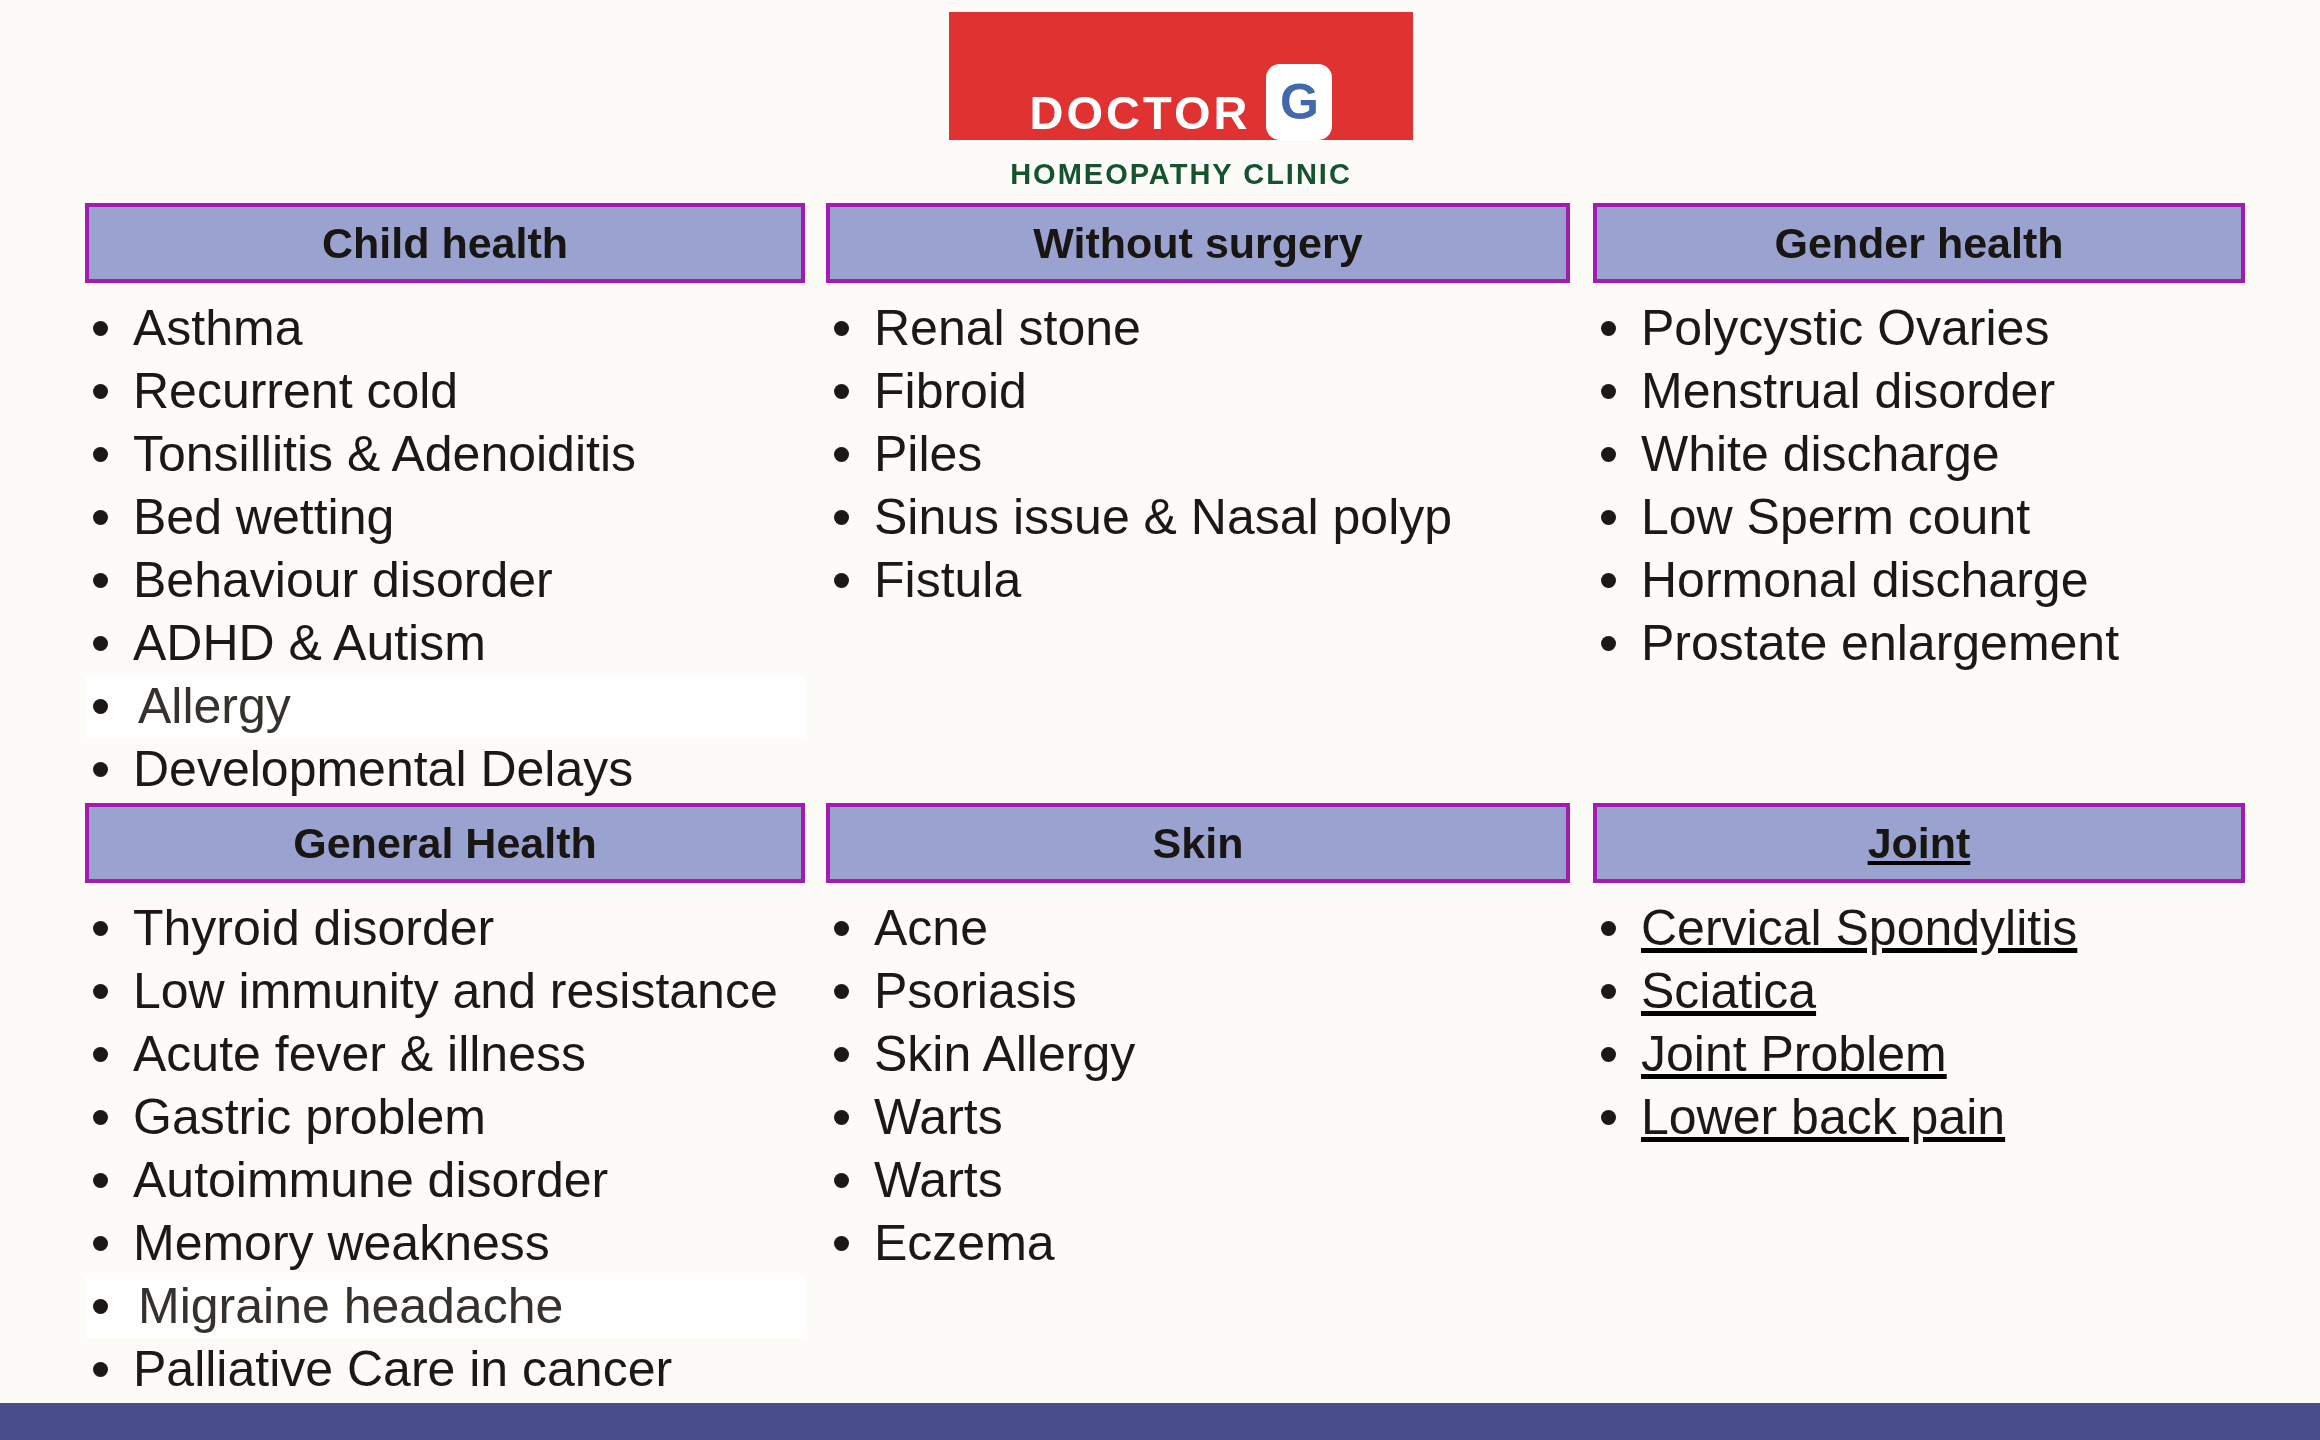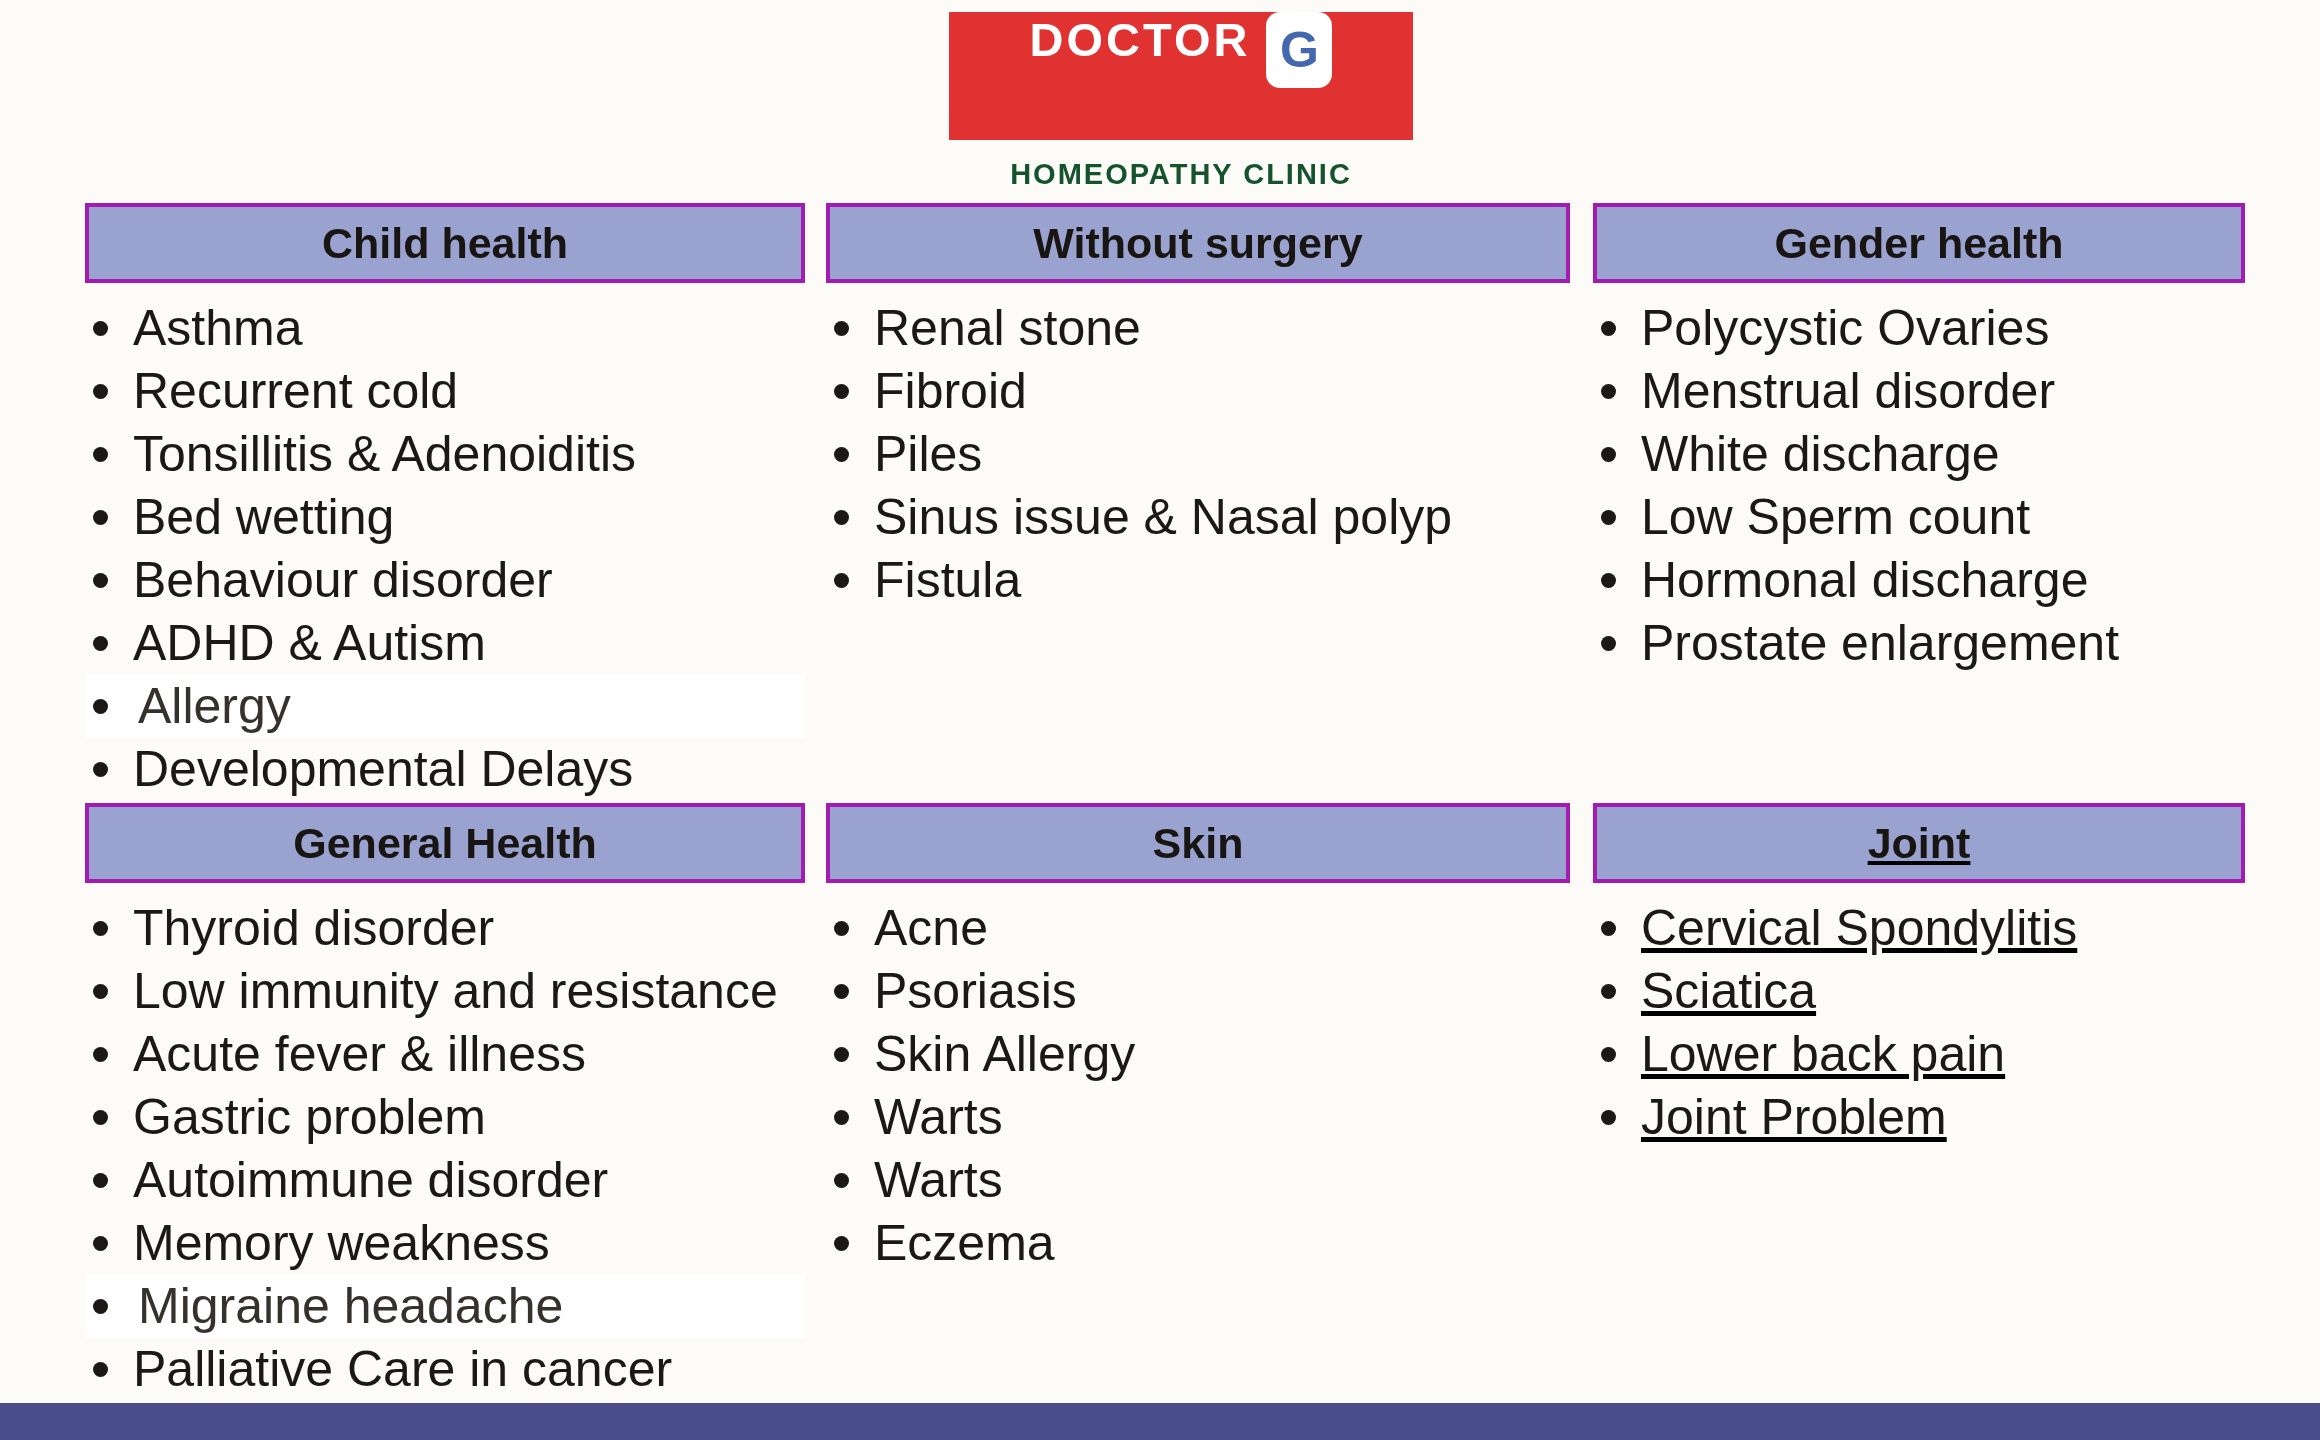--- a/index.html
+++ b/index.html
@@ -8,21 +8,21 @@
     width:2320px; height:1440px;
     position:relative; overflow:hidden;
     background:#fdfbf7;
     font-family:"Liberation Sans","DejaVu Sans",sans-serif;
   }
 
   
   .logo-box {
     position:absolute; left:949px; top:12px; width:464px; height:128px;
     background:#e03331;
-    display:flex; align-items:flex-start; justify-content:center; gap:16px;
+    display:flex; align-items:flex-end; justify-content:center; gap:16px;
   }
   .brand {
     color:#ffffff; font-size:47px; font-weight:700; letter-spacing:3px;
   }
   .badge {
     width:66px; height:76px; background:#ffffff; border-radius:14px;
     display:flex; align-items:center; justify-content:center;
   }
   .badge-g { color:#4468ae; font-size:50px; font-weight:700; }
 
@@ -154,20 +154,20 @@
       </ul>
   </div>
 
   <div class="section" id="s6">
     <div class="bar">
       <span class="bar-title">Joint</span>
     </div>
     <ul class="items">
         <li>Cervical Spondylitis</li>
         <li>Sciatica</li>
+        <li>Joint Problem</li>
         <li>Lower back pain</li>
-        <li>Joint Problem</li>
       </ul>
   </div>
 
   <div class="footer"></div>
 
 </div>
 
 </body></html>

